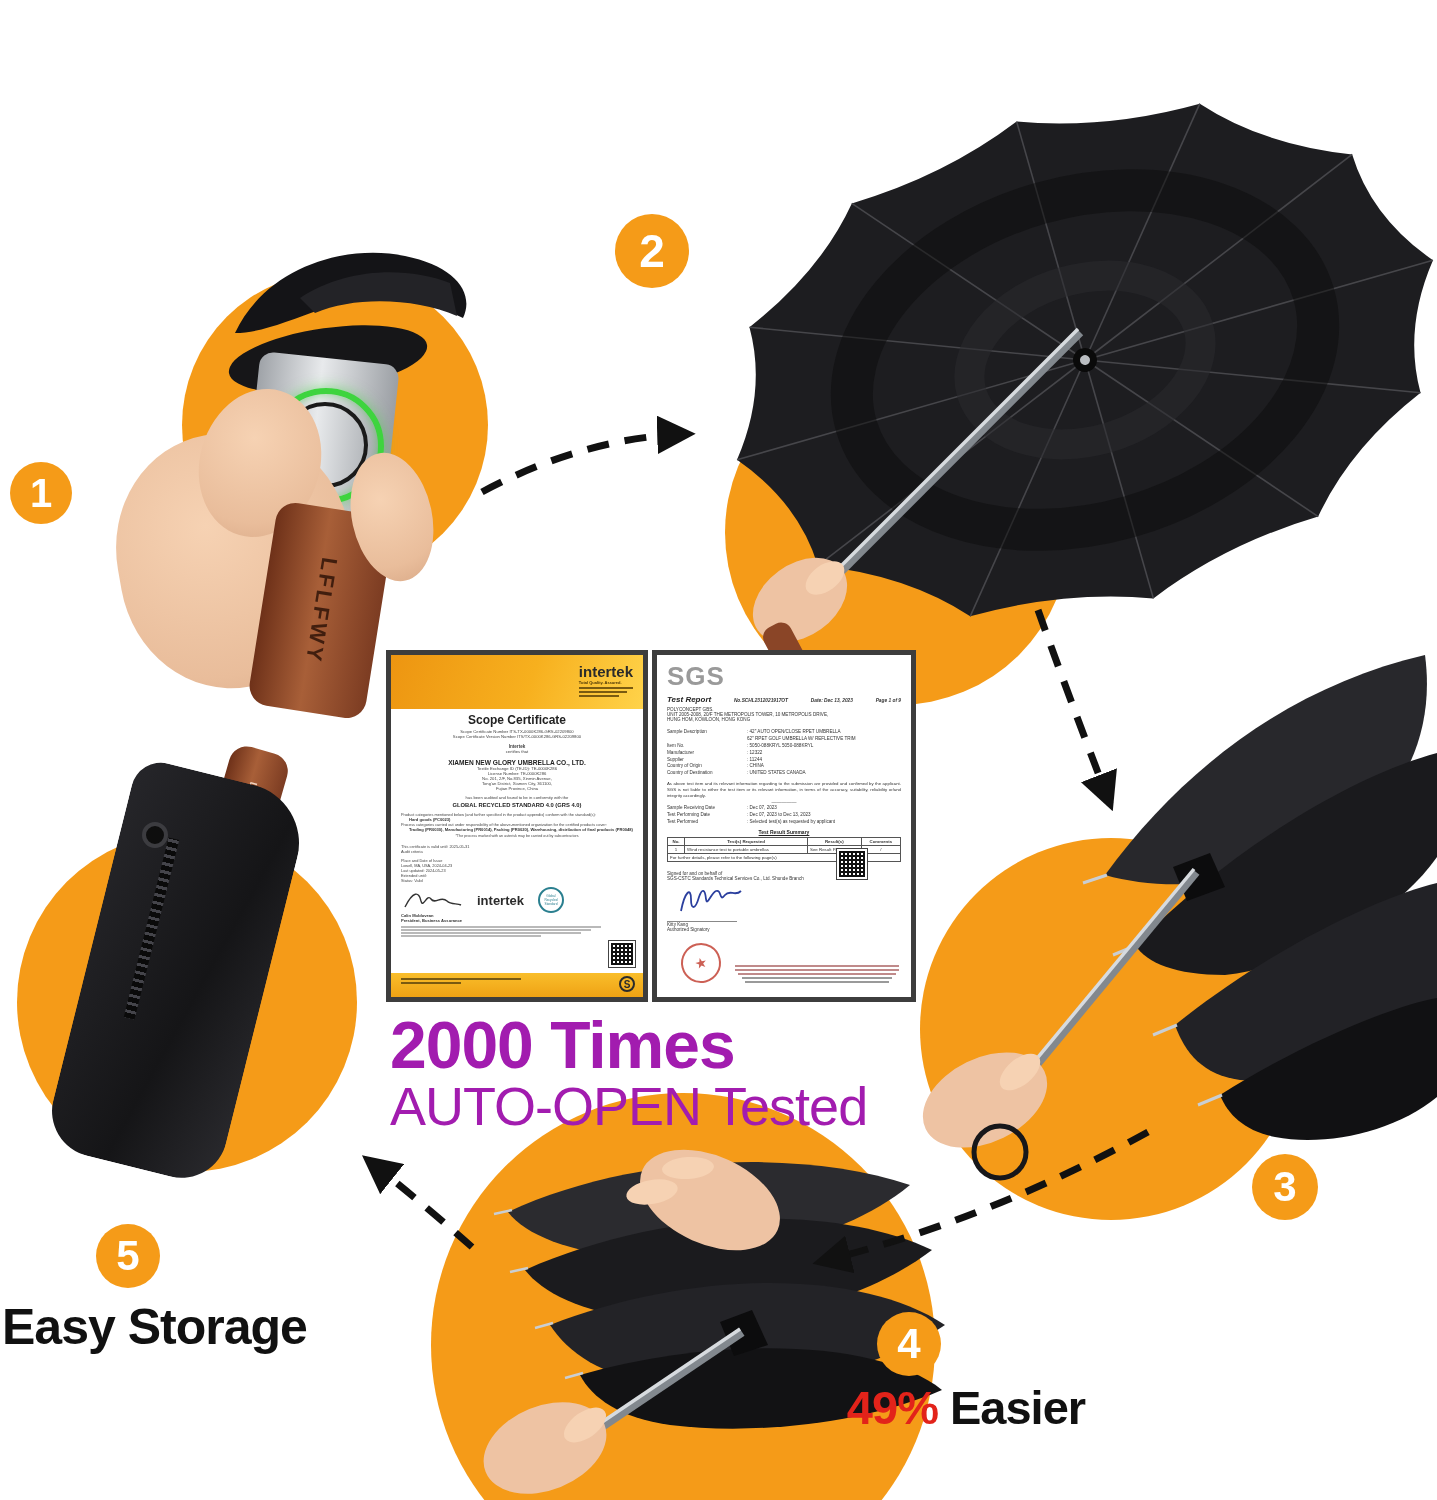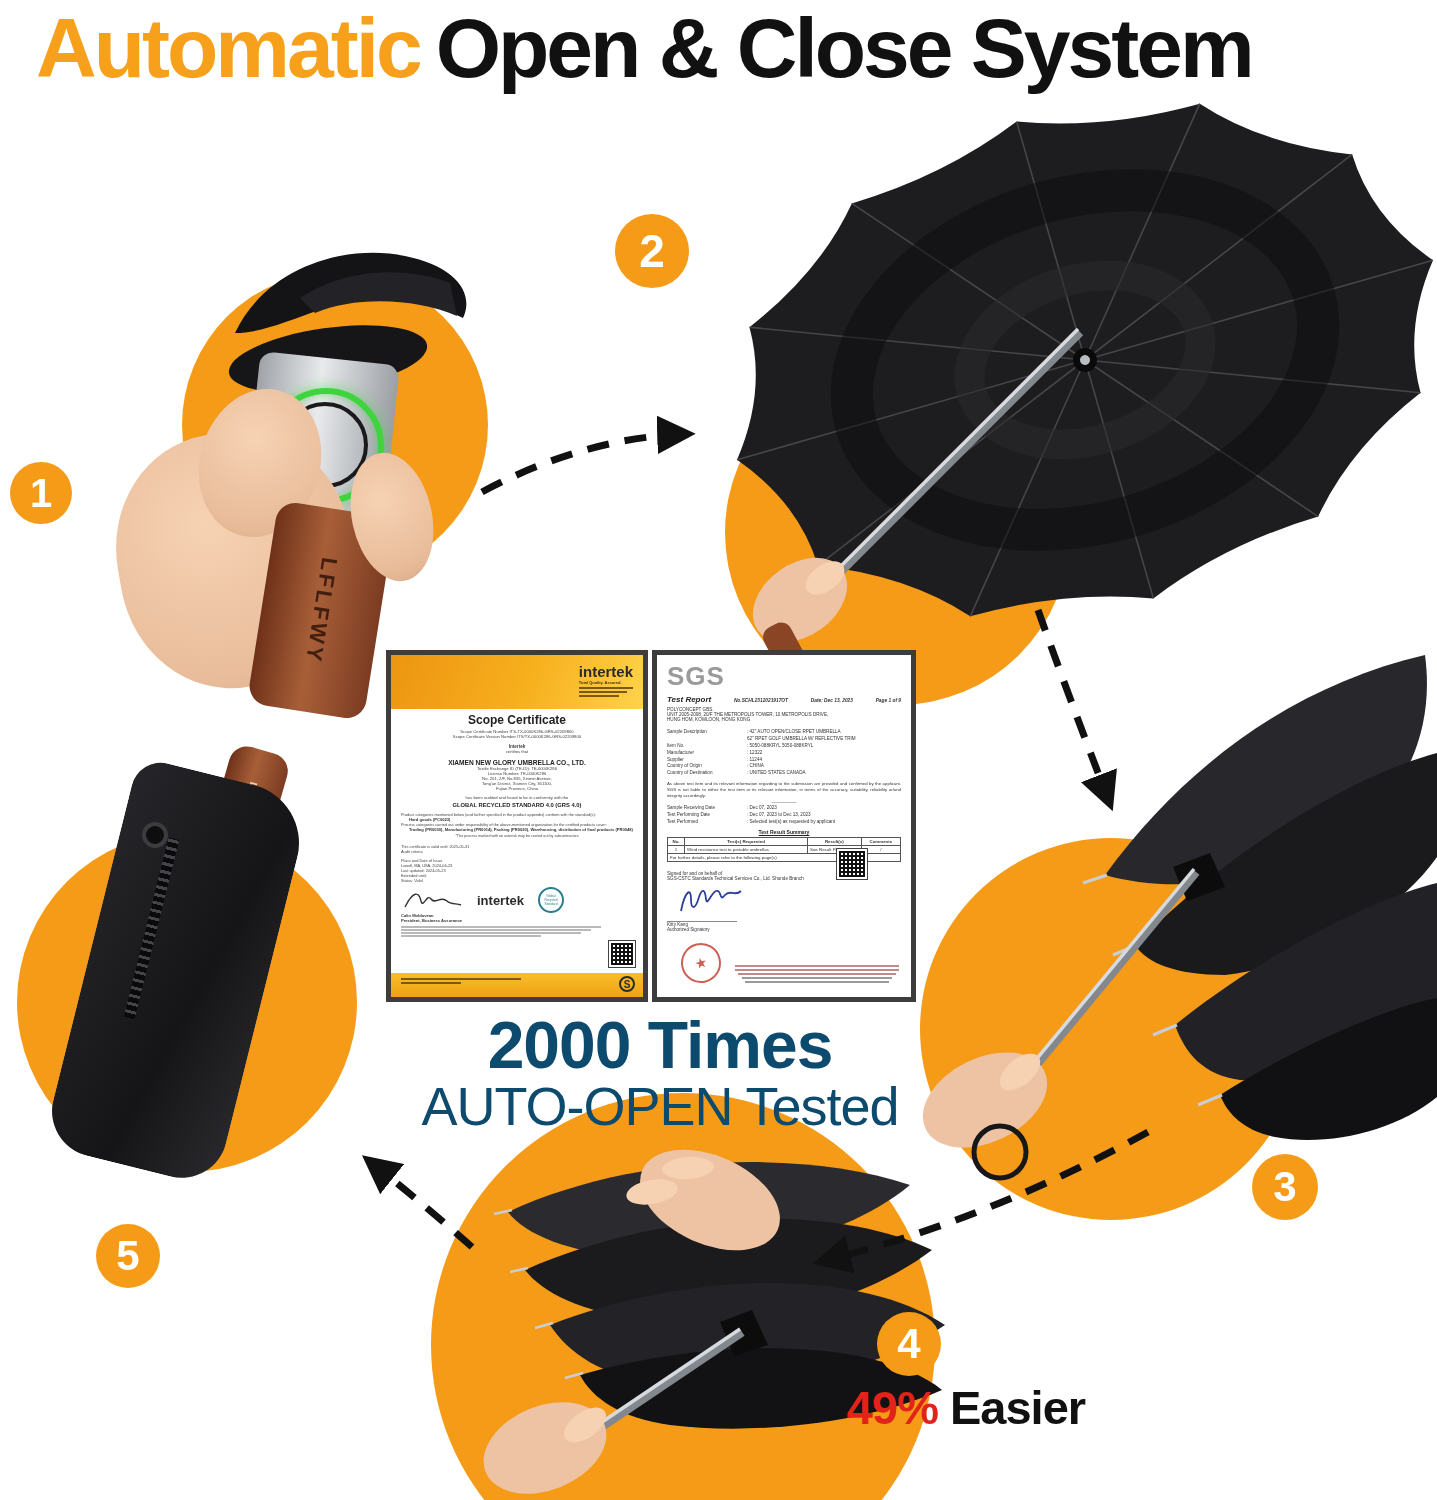--- a/index.html
+++ b/index.html
@@ -11,21 +11,21 @@
   .title .hl{color:#F6A01B;}
   .title .rest{color:#111;margin-left:16px;}
   
   .ocircle{border-radius:50%;background:#F59B18;}
   .badge{border-radius:50%;background:#F59B18;color:#fff;font-weight:bold;
          display:flex;align-items:center;justify-content:center;z-index:40;}
   
   .cap-easy{left:2px;top:1298px;font-size:50px;font-weight:bold;letter-spacing:-1px;z-index:40;}
   .cap-close{left:836px;top:1382px;width:260px;text-align:center;font-size:47px;font-weight:bold;letter-spacing:-1px;z-index:40;line-height:1.1;}
   .cap-close .red{color:#E2231A;}
-  .tested{left:390px;top:1012px;width:540px;text-align:center;color:#0c4a6e;z-index:40;}
+  .tested{left:390px;top:1012px;width:540px;color:#a21caf;z-index:40;}
   .tested .l1{font-size:66px;font-weight:bold;letter-spacing:-1px;line-height:1.0;}
   .tested .l2{font-size:54px;font-weight:normal;letter-spacing:-1px;line-height:1.05;}
   
   .skin{background:radial-gradient(circle at 40% 35%,#f6d2b3,#e9bd9b 70%,#d9a987);}
   .handle-brown{background:linear-gradient(90deg,#6e3119,#a85f38 45%,#7c3c22);}
   .vtext{writing-mode:vertical-rl;font-weight:bold;color:rgba(40,15,5,.8);letter-spacing:3px;}
   
   .cert{background:#fff;border:5px solid #3d3d3d;box-sizing:border-box;z-index:30;overflow:hidden;}
   .cert *{box-sizing:border-box;}
   .microbar{background:#b9b9b9;height:2px;margin:2px auto;}
@@ -46,23 +46,20 @@
   .footer-band{position:absolute;left:0;right:0;bottom:0;height:24px;
                background:linear-gradient(#F9BE2B,#EFA214);}
   
   .z1{z-index:1}.z2{z-index:10}.z3{z-index:20}.z4{z-index:40}
 </style>
 </head>
 <body>
 
 <div class="canvas">
 
-  <div class="abs title z4">
-    <span class="hl">Automatic</span><span class="rest">Open &amp; Close System</span>
-  </div>
 
   <div class="abs ocircle z1" style="left:182px;top:272px;width:306px;height:306px;"></div>
   <div class="abs ocircle z1" style="left:725px;top:360px;width:345px;height:345px;"></div>
   <div class="abs ocircle z1" style="left:920px;top:838px;width:382px;height:382px;"></div>
   <div class="abs ocircle z1" style="left:431px;top:1093px;width:504px;height:504px;"></div>
   <div class="abs ocircle z1" style="left:17px;top:832px;width:340px;height:340px;"></div>
 
   <svg class="abs z2" style="left:205px;top:238px;" width="290" height="120" viewBox="0 0 290 120">
     <path d="M30 95 C 60 30, 140 5, 200 18 C 250 28, 270 55, 258 80 C 220 60, 160 55, 120 70 C 80 84, 55 95, 30 95 Z" fill="#141417"></path>
     <path d="M95 60 C 140 30, 200 28, 245 45 L 252 78 C 210 60, 150 58, 110 75 Z" fill="#232327"></path>
@@ -194,20 +191,21 @@
   <div class="abs badge" style="left:1252px;top:1154px;width:66px;height:66px;font-size:42px;">
       <span>3</span>
     </div>
   <div class="abs badge" style="left:877px;top:1312px;width:64px;height:64px;font-size:42px;">
       <span>4</span>
     </div>
   <div class="abs badge" style="left:96px;top:1224px;width:64px;height:64px;font-size:42px;">
       <span>5</span>
     </div>
 
+  <div class="abs cap-easy">Easy Storage</div>
   <div class="abs cap-close">
     <span class="red">49%</span><span> Easier</span><br>
   </div>
   <div class="abs tested">
     <div class="l1">2000 Times</div>
     <div class="l2">AUTO-OPEN Tested</div>
   </div>
 
   <div class="abs cert" style="left:386px;top:650px;width:262px;height:352px;">
     <div class="ik-band">

